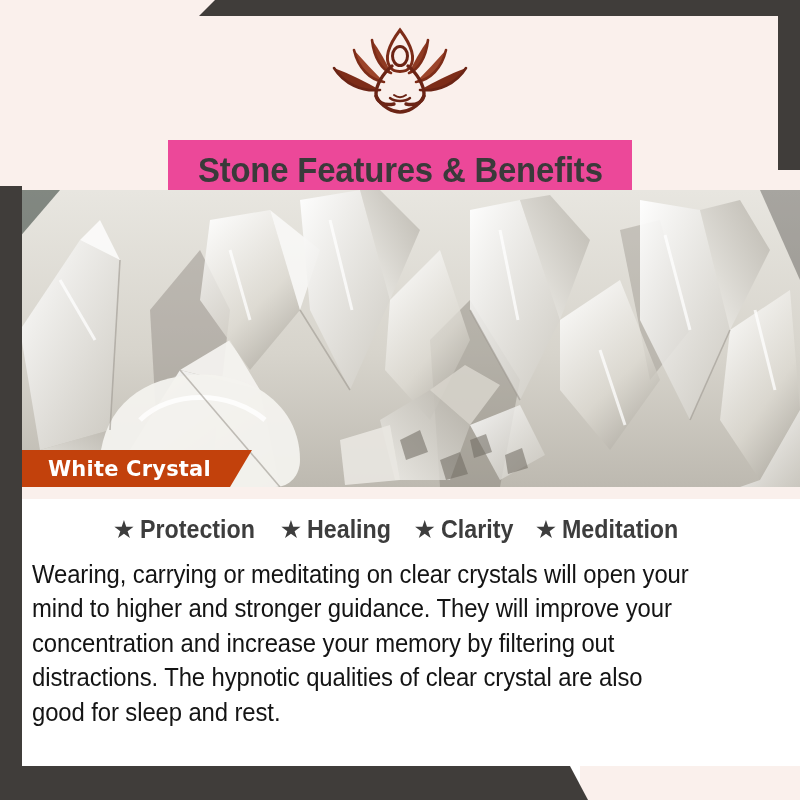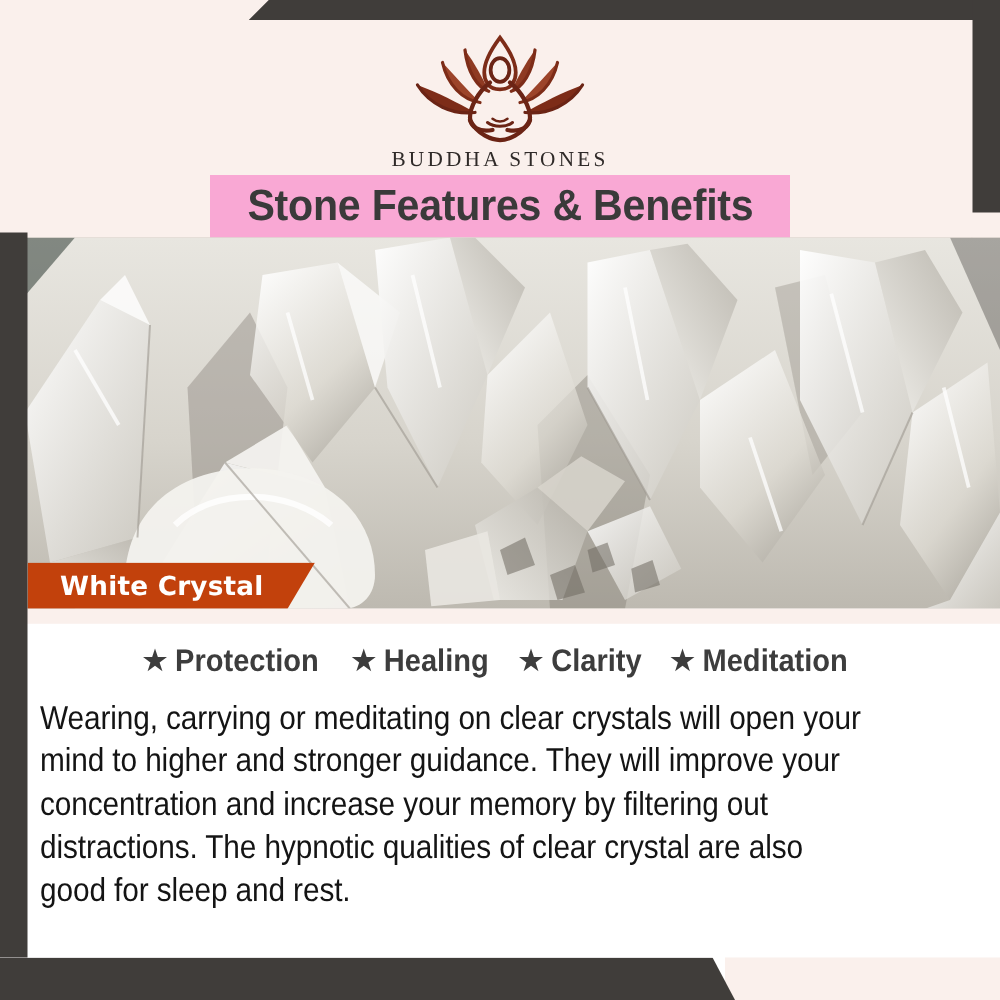--- a/index.html
+++ b/index.html
@@ -106,23 +106,23 @@
     text-align: center;
   }
 
   
   .title-box {
     position: absolute;
     top: 140px;
     left: 168px;
     width: 464px;
     height: 50px;
-    background: #f9a8d4;
+    background: #ec4899;
     display: flex;
-    align-items: center;
+    align-items: flex-end;
     justify-content: center;
     z-index: 3;
   }
   .title-text {
     font-family: "Liberation Sans Narrow", "Liberation Sans", sans-serif;
     font-size: 35px;
     font-weight: bold;
     color: #3a3a3a;
     letter-spacing: -0.2px;
     white-space: nowrap;
@@ -268,21 +268,20 @@
 
           <path d="M82 42 C72 50, 66 62, 66 70 C66 78, 74 82, 84 80" stroke="#6b2415" stroke-width="3.4"></path>
           <path d="M98 42 C108 50, 114 62, 114 70 C114 78, 106 82, 96 80" stroke="#6b2415" stroke-width="3.4"></path>
 
           <path d="M66 72 C72 84, 84 88, 90 88 C96 88, 108 84, 114 72" stroke="#6b2415" stroke-width="3.4"></path>
 
           <path d="M80 74 C85 78, 95 78, 100 74" stroke="#6b2415" stroke-width="2.4"></path>
           <path d="M84 71 C88 74, 92 74, 96 71" stroke="#6b2415" stroke-width="2"></path>
         </g>
       </svg>
-      <div class="brand-name">BUDDHA STONES</div>
     </div>
 
     <div class="title-box">
       <div class="title-text">Stone Features &amp; Benefits</div>
     </div>
   </div>
 
   <div class="photo">
     <svg width="800" height="297" viewBox="0 0 800 297" preserveAspectRatio="none">
       <defs>

